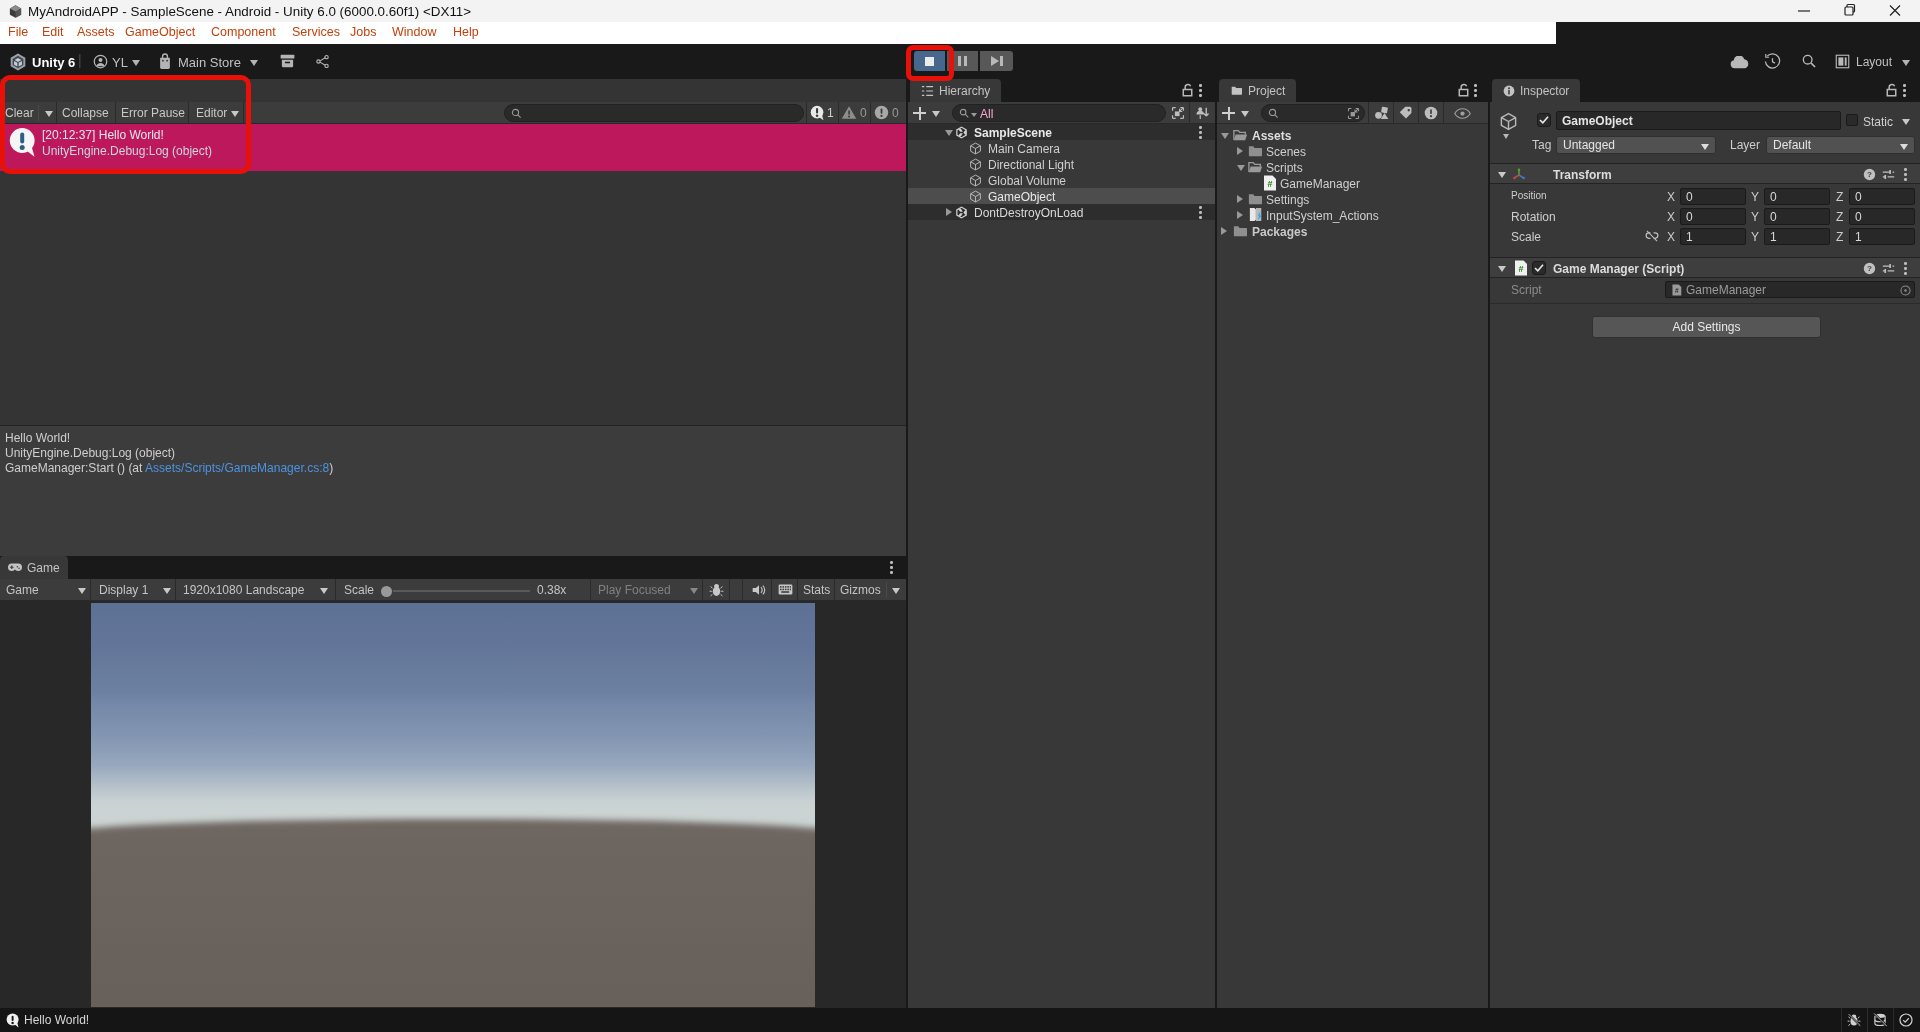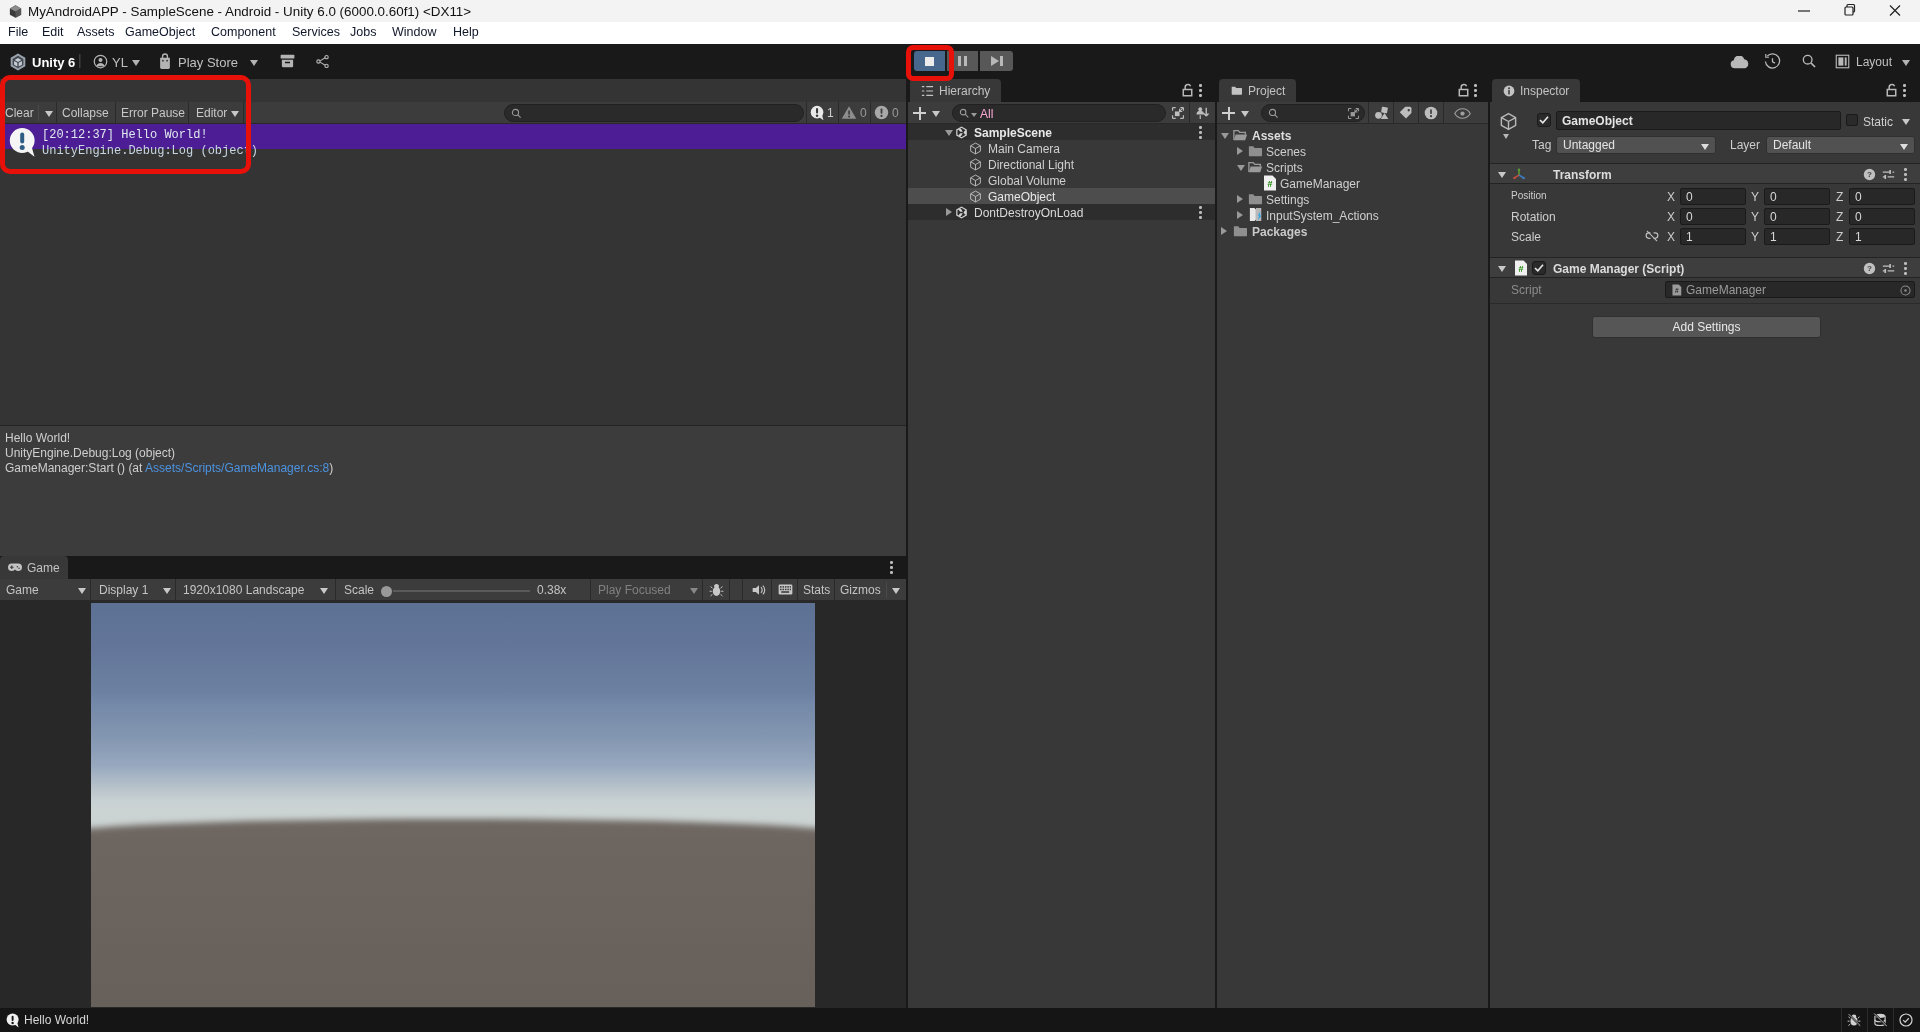--- a/index.html
+++ b/index.html
@@ -5,21 +5,21 @@
   * { margin:0; padding:0; box-sizing:border-box; }
   html,body { width:1920px; height:1032px; overflow:hidden; background:#191919;
     font-family:"Liberation Sans", sans-serif; }
   .abs { position:absolute; }
   #app { position:relative; width:1920px; height:1032px; }
 
   
   #titlebar { left:0; top:0; width:1920px; height:22px; background:#f3f3f3; color:#000; }
   #titlebar .title { position:absolute; left:28px; top:3.5px; font-size:13.4px; color:#111; }
   
-  #menubar { left:0; top:22px; width:1920px; height:22px; background:#ffffff; color:#0f172a;
+  #menubar { left:0; top:22px; width:1556px; height:22px; background:#ffffff; color:#c2410c;
     font-size:12.5px; }
   #menubar span { top:3px; }
   
   #toolbar { left:0; top:44px; width:1920px; height:35px; background:#191919; color:#b8b8b8; }
 
   
   .panel { position:absolute; background:#383838; }
   .tabrow { position:absolute; left:0; top:0; right:0; height:23px; background:#191919; }
   .tab { position:absolute; top:0; height:23px; background:#383838; border-radius:4px 4px 0 0;
      color:#c3c3c3; font-size:12px; display:flex; align-items:center; padding:0 11px; gap:5px; }
@@ -123,21 +123,21 @@
       <path d="M5.5 19.5 c1.2-4 3.6-5 6.5-5 s5.3 1 6.5 5" fill="#b4b4b4" stroke="none"></path>
     </svg>
     <span class="abs" style="left:112px; top:11px; font-size:13px; color:#c0c0c0;">YL</span>
     <span class="abs tri-d" style="left:132px; top:16px; border-top-color:#b4b4b4;"></span>
     <svg class="abs" style="left:158px; top:9px;" width="14" height="16" viewBox="0 0 20 23">
       <path fill="#b4b4b4" d="M3 7 h14 v14 a2 2 0 0 1 -2 2 H5 a2 2 0 0 1 -2 -2 Z"></path>
       <path fill="none" stroke="#b4b4b4" stroke-width="2" d="M6.5 9 V5 a3.5 3.5 0 0 1 7 0 V9"></path>
       <circle cx="7" cy="11" r="1.3" fill="#383838"></circle>
       <circle cx="13" cy="11" r="1.3" fill="#383838"></circle>
     </svg>
-    <span class="abs" style="left:178px; top:11px; font-size:13px; color:#c0c0c0;">Play Store</span>
+    <span class="abs" style="left:178px; top:11px; font-size:13px; color:#c0c0c0;">Main Store</span>
     <span class="abs tri-d" style="left:250px; top:16px; border-top-color:#b4b4b4;"></span>
     <svg class="abs" style="left:280px; top:10px;" width="15" height="14" viewBox="0 0 24 22" fill="#b4b4b4">
       <rect x="1" y="1" width="22" height="6" rx="1"></rect>
       <path d="M3 9 h18 v10 a2 2 0 0 1 -2 2 H5 a2 2 0 0 1 -2 -2 Z M8 12 h8 v2.4 H8 Z" fill-rule="evenodd"></path>
     </svg>
     <svg class="abs" style="left:315px; top:10px;" width="15" height="15" viewBox="0 0 24 24" fill="none" stroke="#b4b4b4" stroke-width="1.8">
       <circle cx="18.5" cy="5" r="2.6"></circle>
         <circle cx="18.5" cy="19" r="2.6"></circle>
         <circle cx="5.5" cy="12" r="2.6"></circle>
       <path d="M8 11 l8.3 -5 M8 13 l8.3 5"></path>
@@ -217,21 +217,21 @@
       <div class="abs" style="left:871px; top:0; width:35px; height:22px;">
         <svg class="abs" style="left:3px; top:3px;" width="15" height="15" viewBox="0 0 20 20">
           <circle cx="10" cy="10" r="9" fill="#a8a8a8"></circle>
           <rect x="8.8" y="4.5" width="2.4" height="7" rx="1.2" fill="#3c3c3c"></rect>
             <circle cx="10" cy="14.5" r="1.5" fill="#3c3c3c"></circle>
         </svg>
         <span class="abs" style="left:21px; top:4px; color:#9a9a9a;">0</span>
       </div>
     </div>
 
-    <div class="abs" style="left:0; top:45px; width:906px; height:25px; background:#4c1d95;font-family:Liberation Mono, monospace;">
+    <div class="abs" style="left:0; top:45px; width:906px; height:47px; background:#be185d;">
       <svg class="abs" style="left:9px; top:3px;" width="28" height="31" viewBox="0 0 28 31">
         <circle cx="13.2" cy="13.5" r="12.4" fill="#f5f5f5"></circle>
         <path fill="#f5f5f5" d="M17 23.2 L25.5 29.8 L22.8 20.2 Z"></path>
         <rect x="11.2" y="5.5" width="4" height="11" rx="2" fill="#2d5c84"></rect>
         <circle cx="13.2" cy="20.6" r="2.5" fill="#2d5c84"></circle>
       </svg>
       <span class="abs" style="left:42px; top:4px; font-size:12px; color:#dfe8ef;">[20:12:37] Hello World!</span>
       <span class="abs" style="left:42px; top:20px; font-size:12px; color:#c8d6e2;">UnityEngine.Debug:Log (object)</span>
     </div>
 

